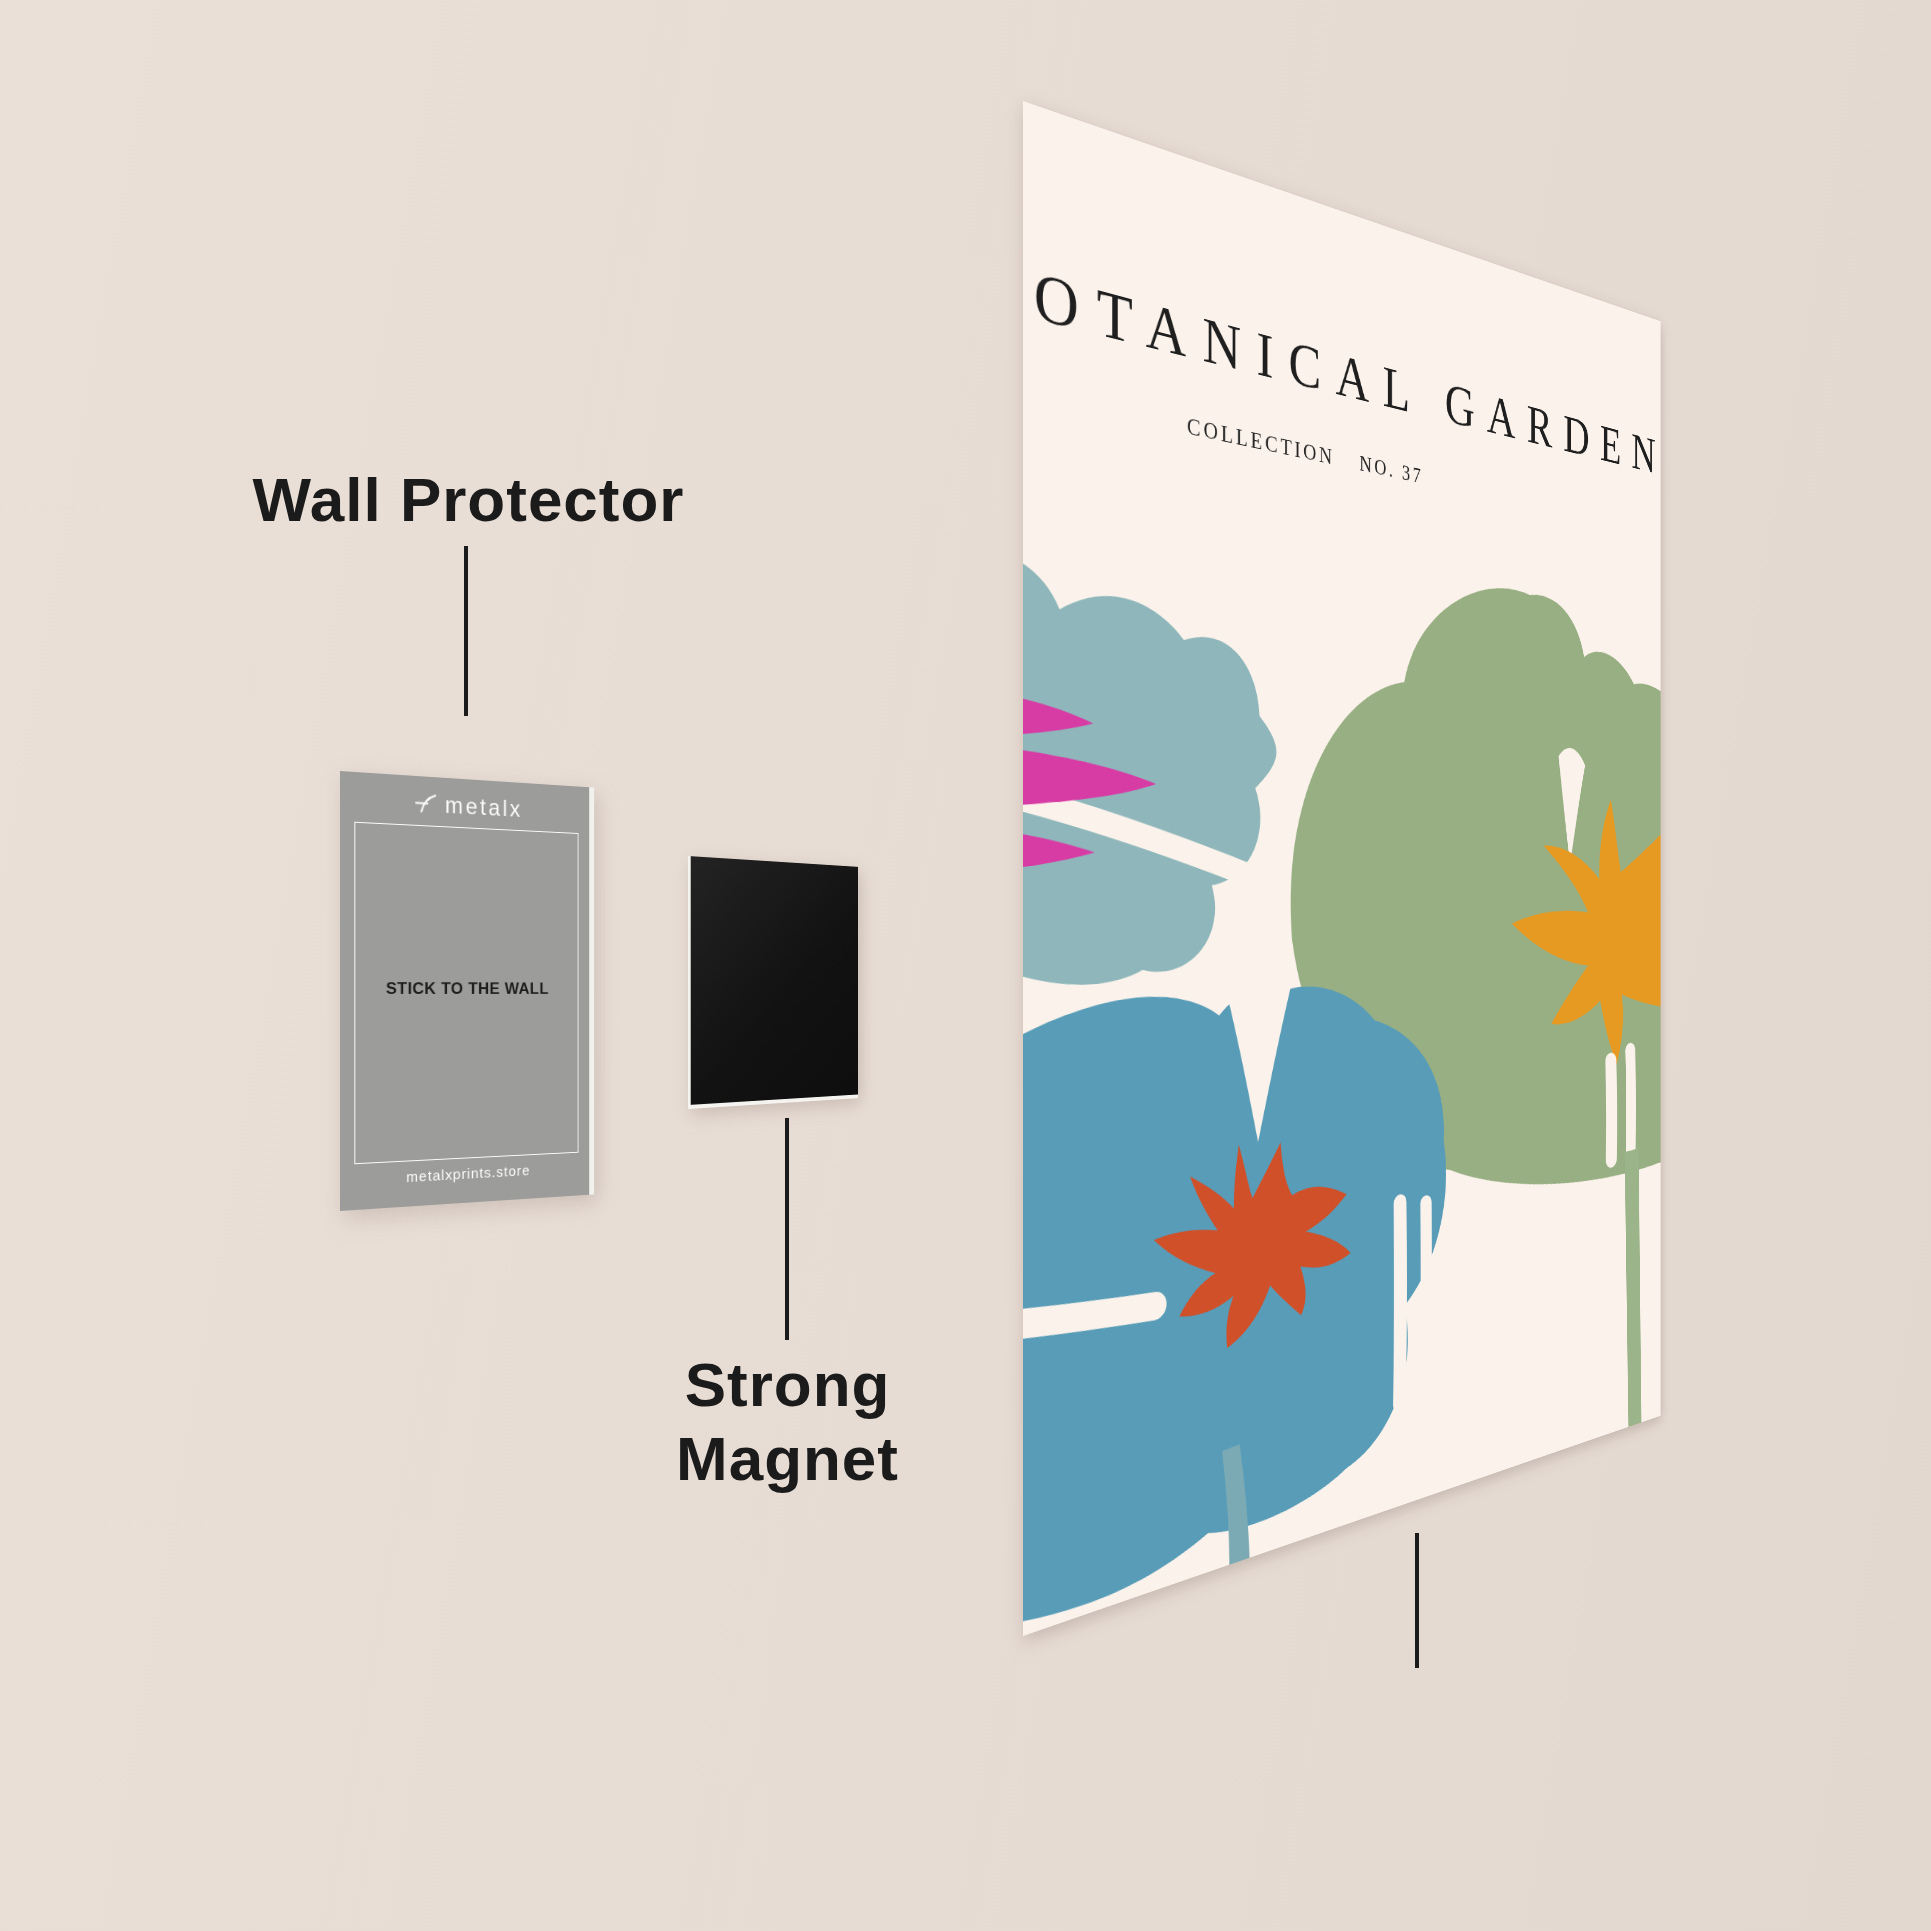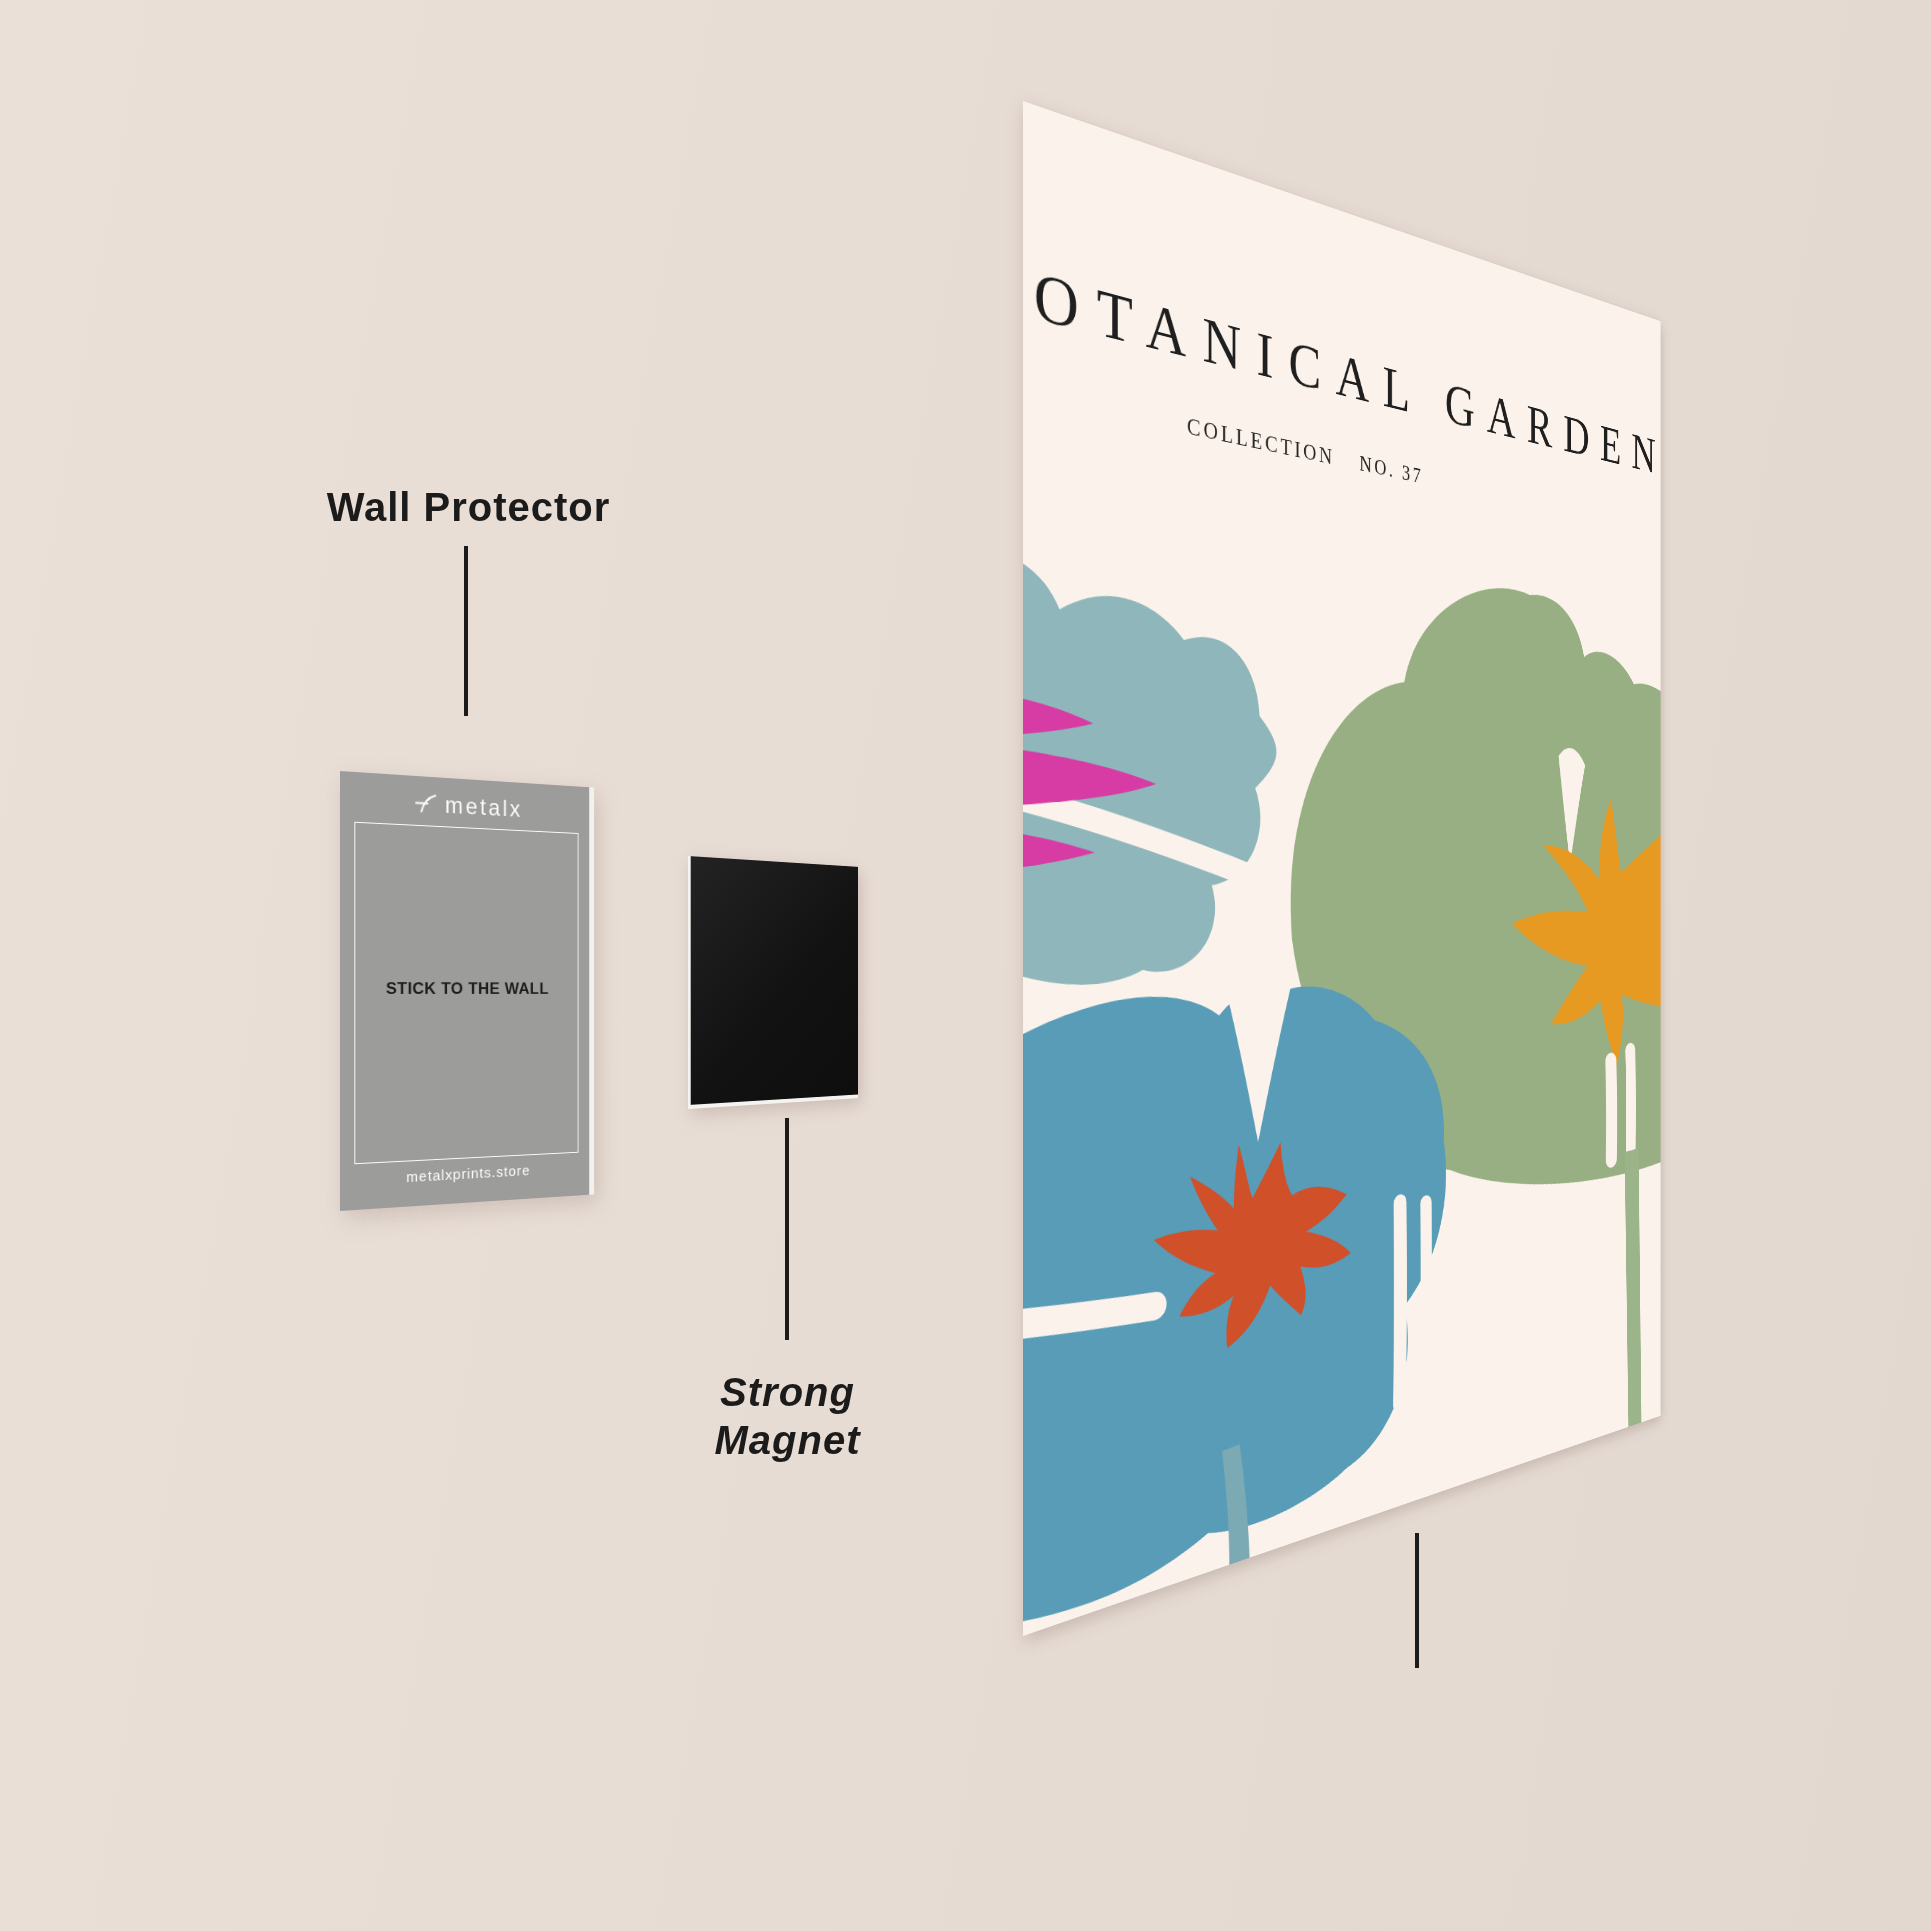--- a/index.html
+++ b/index.html
@@ -8,35 +8,34 @@
     width:1931px;height:1931px;
     background:linear-gradient(100deg,#EAE0D8 0%,#E7DCD4 50%,#E3D8D0 100%);
     overflow:hidden;
     font-family:"Liberation Sans",sans-serif;
   }
   
   .part-label{
     position:absolute;
     width:599px;
     text-align:center;
-    font-size:40px;
+    font-size:62px;
     font-weight:600;
     letter-spacing:1px;
     color:#1b1b1b;
     line-height:1.2;
-    margin-top:20px;
   }
   .leader{
     position:absolute;
     width:3.9px;
     background:#1b1b1b;
   }
   .label-wall-protector{left:169px;top:463px;}
   .leader-wall-protector{left:464px;top:546px;height:170px;}
-  .label-strong-magnet{left:488px;top:1348px;font-style:italic;}
+  .label-strong-magnet{left:488px;top:1348px;}
   .leader-strong-magnet{left:785px;top:1118px;height:222px;}
   .label-metal-poster{left:1110px;top:1665px;}
   .leader-metal-poster{left:1415px;top:1533px;height:135px;}
 
   
   .card{
     position:absolute;
     left:340px;top:771px;
     width:280px;height:440px;
     background:#9C9C9A;

